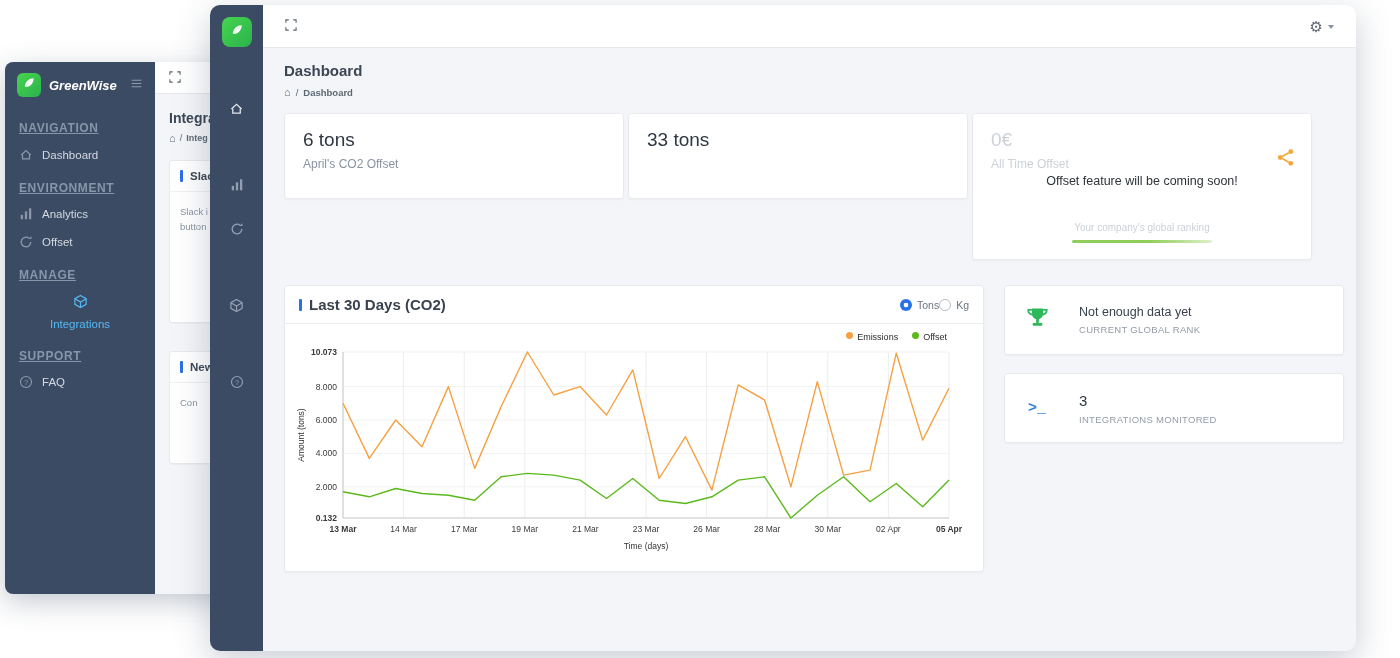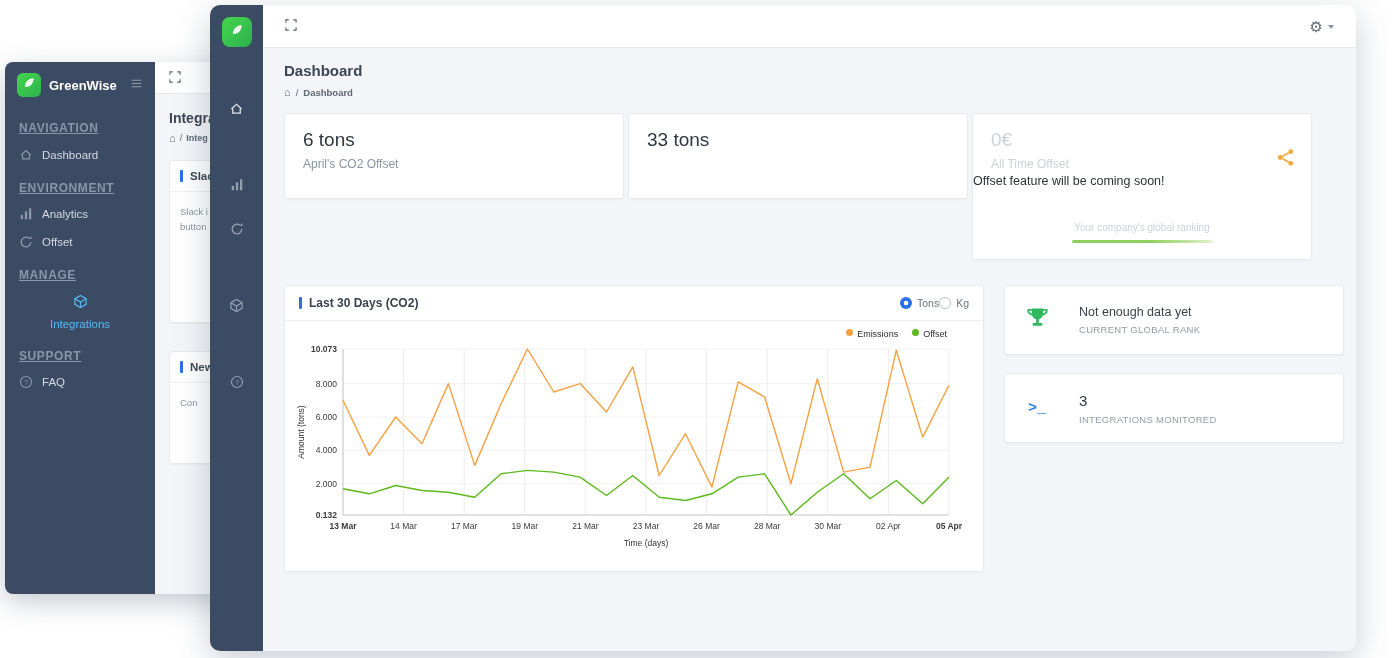--- a/index.html
+++ b/index.html
@@ -4,21 +4,21 @@
 <style>
   * { box-sizing: border-box; margin: 0; padding: 0; }
   html,body { width:1400px; height:658px; background:#fff; overflow:hidden;
     font-family:"Liberation Sans","DejaVu Sans",sans-serif; position:relative; }
 
   
   .back-window { position:absolute; left:5px; top:62px; width:430px; height:532px;
     background:#fff; border-radius:8px; overflow:hidden; display:flex; z-index:1;
     box-shadow:0 8px 28px rgba(60,75,100,.30); }
   .bw-sidebar { width:150px; flex:0 0 150px; background:#3c4b64; color:#cfd4dc; }
-  .bw-brand { display:flex; align-items:center; gap:8px; padding:11px 12px 12px 12px; }
+  .bw-brand { display:flex; align-items:center; gap:8px; padding:11px 12px 12px 12px;font-style:italic; }
   .logo { background:linear-gradient(135deg,#46d44f,#2bb24c); border-radius:6px;
     display:flex; align-items:center; justify-content:center; }
   .logo.sm { width:24px; height:24px; }
   .brand-text { color:#fff; font-size:13px; font-weight:700; }
   .hamburger { margin-left:auto; color:#8e99ab; display:flex; cursor:pointer; }
   .bw-section-label { padding:12px 14px 5px 14px; font-size:12px; font-weight:700;
     letter-spacing:.6px; color:#8796a9;text-decoration:underline; }
   .bw-item { display:flex; align-items:center; gap:9px; padding:7px 14px;
     font-size:11.5px; color:#d4d9e0; cursor:pointer; }
   .bw-item .bw-ico { width:14px; display:flex; justify-content:center; color:#8b97a9; }
@@ -68,32 +68,32 @@
 
   .cards-row { display:grid; grid-template-columns:340px 340px 340px; gap:4px; align-items:start; }
   .card { background:#fff; border:1px solid #e9eaee; border-radius:3px;
     box-shadow:0 1px 2px rgba(0,0,0,.04); }
   .stat-card { height:86px; padding:15px 18px; }
   .stat-value { font-size:19px; color:#2f3740; font-weight:500; }
   .stat-label { font-size:12px; color:#8a93a2; margin-top:6px; }
   .offset-card { height:147px; padding:15px 18px; position:relative; }
   .offset-card .stat-value, .offset-card .stat-label { color:#ccd1d9; }
   .share { position:absolute; top:34px; right:16px; color:#f3a83c; cursor:pointer; }
-  .tooltip-text { position:absolute; top:60px; left:0; right:0; 
+  .tooltip-text { position:absolute; top:60px; left:0; right:0; text-align:center;
     font-size:12.5px; color:#2d3339; }
   .ranking { position:absolute; left:0; right:0; bottom:16px; text-align:center; }
   .ranking-label { font-size:10px; color:#ccd1d9; }
   .ranking-bar { width:140px; height:3px; margin:7px auto 0 auto; border-radius:2px;
     background:linear-gradient(90deg,#8fce5a 55%,#dff0c9); }
 
   .main-row { display:grid; grid-template-columns:700px 340px; gap:20px; margin-top:25px; align-items:start; }
   .chart-card { height:287px; display:flex; flex-direction:column; }
   .chart-header { display:flex; align-items:center; padding:10px 14px;
     border-bottom:1px solid #eceef1; }
-  .chart-title { font-size:12px; font-weight:600; color:#39424e; }
+  .chart-title { font-size:15px; font-weight:600; color:#39424e; }
   .unit-toggle { margin-left:auto; display:flex; align-items:flex-end; gap:0; }
   .radio-opt { display:flex; align-items:center; gap:5px; cursor:pointer; }
   .radio { width:12px; height:12px; border-radius:50%; border:1px solid #b9bfc7; background:#fff; }
   .radio.sel { border:none; background:radial-gradient(circle,#fff 0 2px,#2a72e8 2.6px); }
   .radio-label { font-size:10.5px; color:#6b7480; }
   .chart-body { padding:8px 12px 2px 8px; }
   .legend { display:flex; justify-content:flex-end; gap:14px; font-size:9px; color:#2b2b2b;
     padding-right:24px; margin-bottom:2px; }
   .leg { display:flex; gap:4px; }
   .leg i { width:7px; height:7px; border-radius:50%; display:inline-block; }

